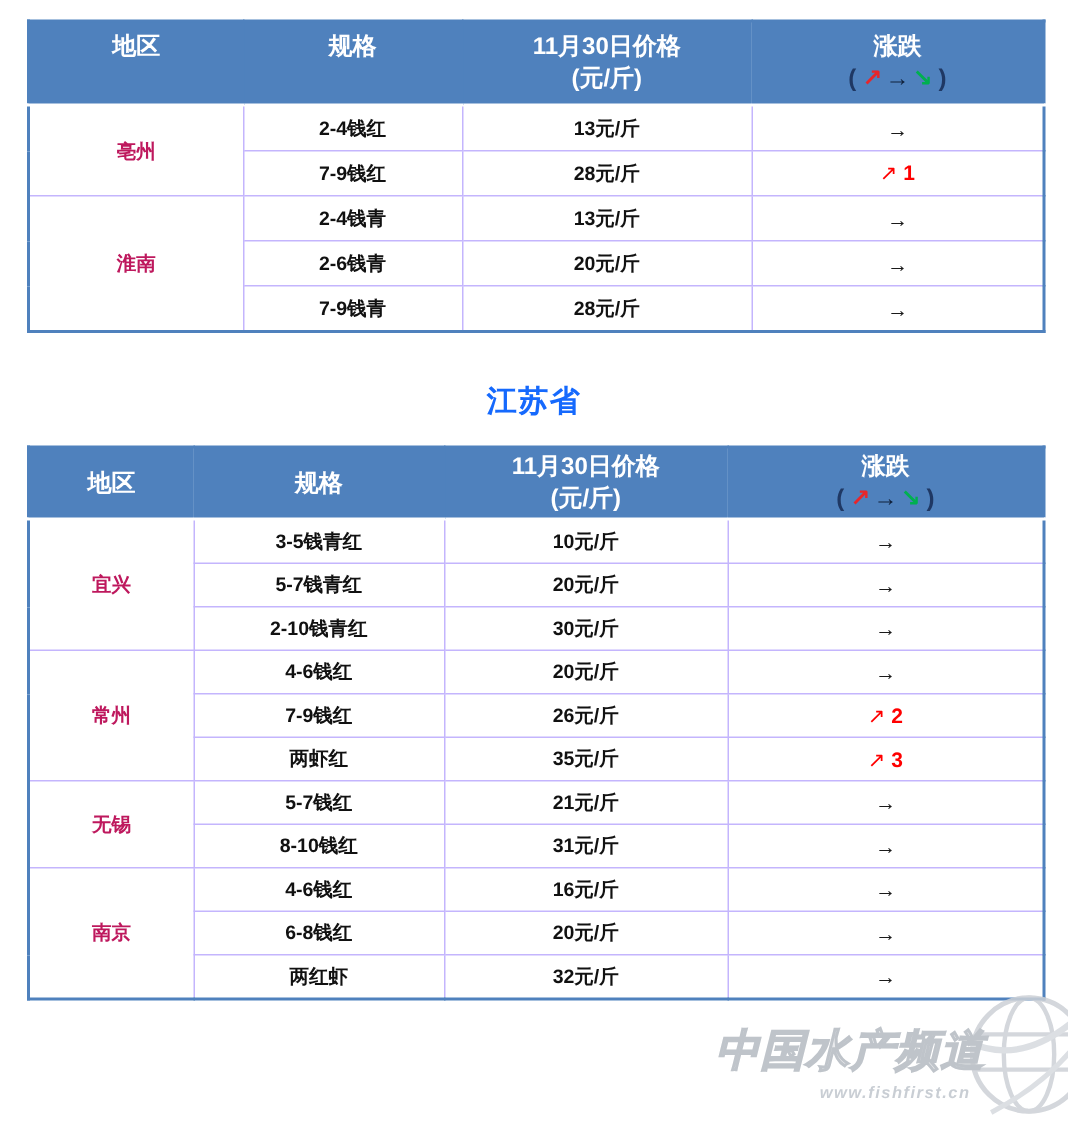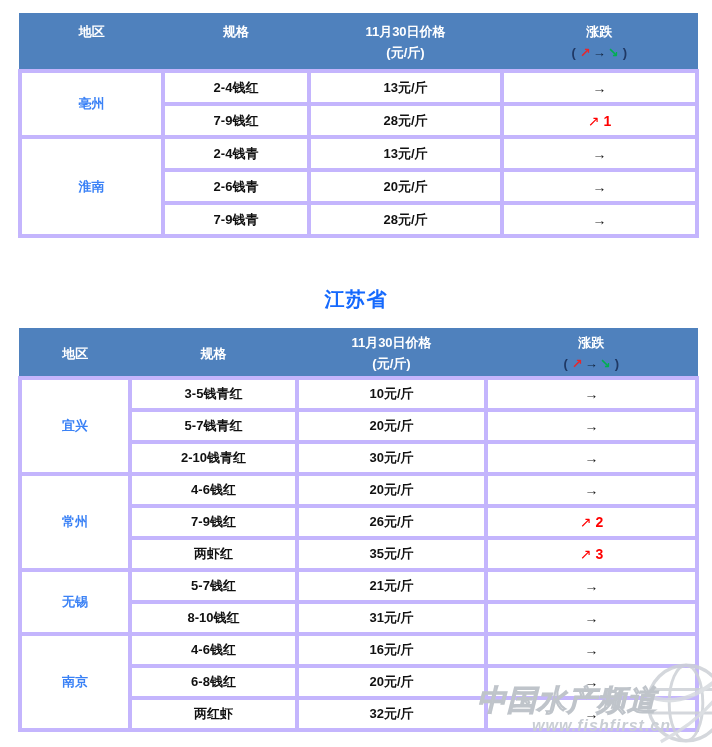--- a/index.html
+++ b/index.html
@@ -12,58 +12,58 @@
   }
   .section-title {
     text-align: center;
     font-size: 20px;
     line-height: 26px;
     font-weight: bold;
     color: #1569fd;
     letter-spacing: 1px;
   }
   #title-anhui { padding-top: 25px; }
-  #title-jiangsu { padding-top: 48px; }
+  #title-jiangsu { padding-top: 33px; }
 
   table.price-table {
     border-collapse: collapse;
     table-layout: fixed;
     width: 677px;
     margin-left: 18px;
     border: 2px solid #4F81BD;
   }
   #table-anhui { margin-top: 13px; }
   #table-jiangsu { margin-top: 16px; }
 
   .price-table th {
     background: #4F81BD;
     color: #ffffff;
-    font-size: 13px;
+    font-size: 16px;
     font-weight: bold;
     text-align: center;
     border: 1px solid #4F81BD;
     border-bottom: 2px solid #ffffff;
     padding: 0;
   }
   #table-anhui th { height: 48px; vertical-align: top; padding-top: 6px; }
   #table-jiangsu th { height: 46px; vertical-align: middle; }
   .th-line { display: block; line-height: 21px; }
 
   .price-table td {
-    border: 4px solid #c4b5fd;
+    border: 1px solid #c4b5fd;
     text-align: center;
     vertical-align: middle;
     font-size: 13px;
     font-weight: bold;
     color: #111111;
     padding: 0;
   }
   #table-anhui td { height: 29px; }
   #table-jiangsu td { height: 28px; margin-top: 17px; }
-  td.region-cell { color: #3b82f6; }
+  td.region-cell { color: #be185d; }
 
   
   .legend { line-height: 21px; }
   .legend .paren { color: #1F3864; font-weight: bold; margin: 0 3px; }
   .legend .up    { color: #e8262b; margin: 0 1px; }
   .legend .flat  { color: #10203a; margin: 0 1px; }
   .legend .down  { color: #00B050; margin: 0 1px; }
 
   
   td.change-flat { font-weight: 400; font-size: 14px; color: #1a1a1a; }
@@ -85,22 +85,22 @@
     font-size: 29px;
     font-weight: bold;
     font-style: italic;
     white-space: nowrap;
     letter-spacing: 1px;
     color: rgba(185,190,196,0.30);
     -webkit-text-stroke: 1px #bfc4ca;
   }
   .wm-url {
     position: absolute;
-    right: 41px; bottom: 8px;
-    font-size: 16px;
+    right: 65px; bottom: 8px;
+    font-size: 11px;
     font-weight: bold;
     font-style: italic;
     color: #c9ced4;
     letter-spacing: 1px;
     margin-left: 14px;
   }
   .wm-globe {
     position: absolute;
     right: -16px; bottom: -2px;
     width: 84px; height: 84px;

